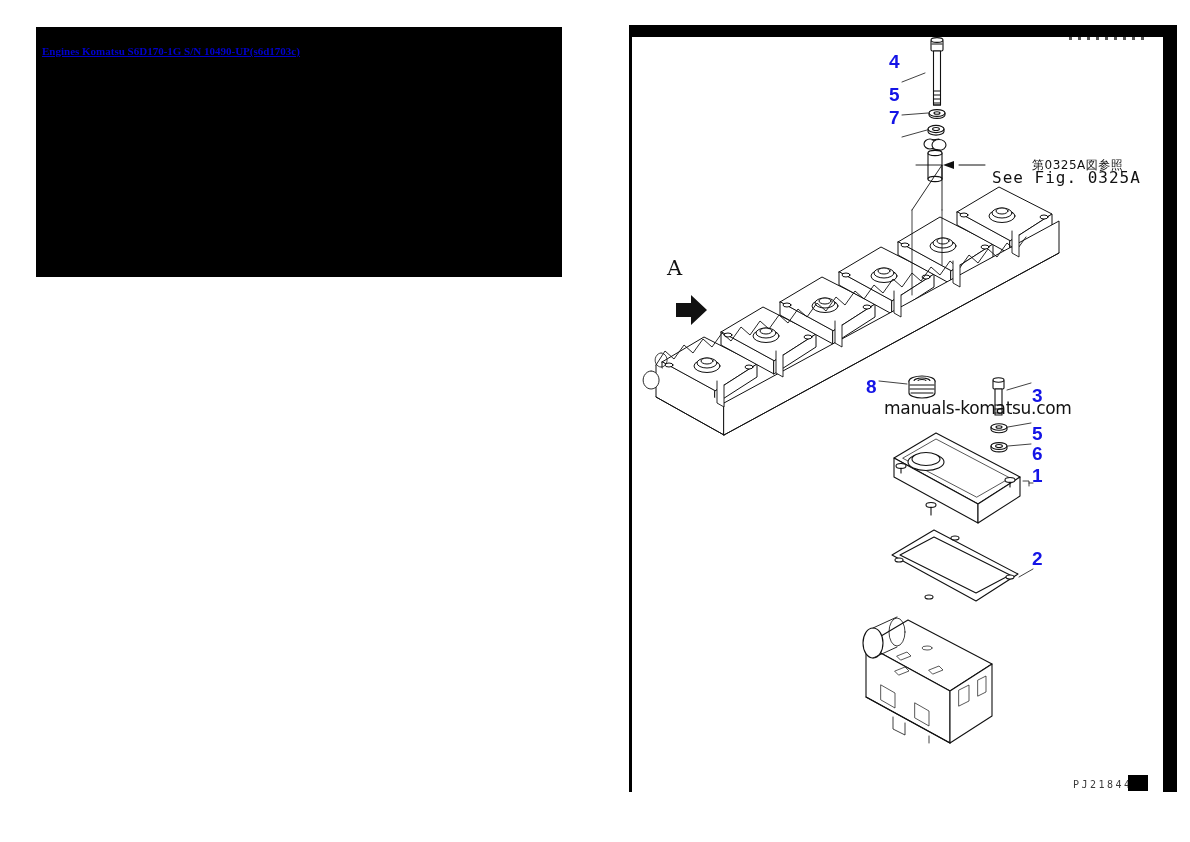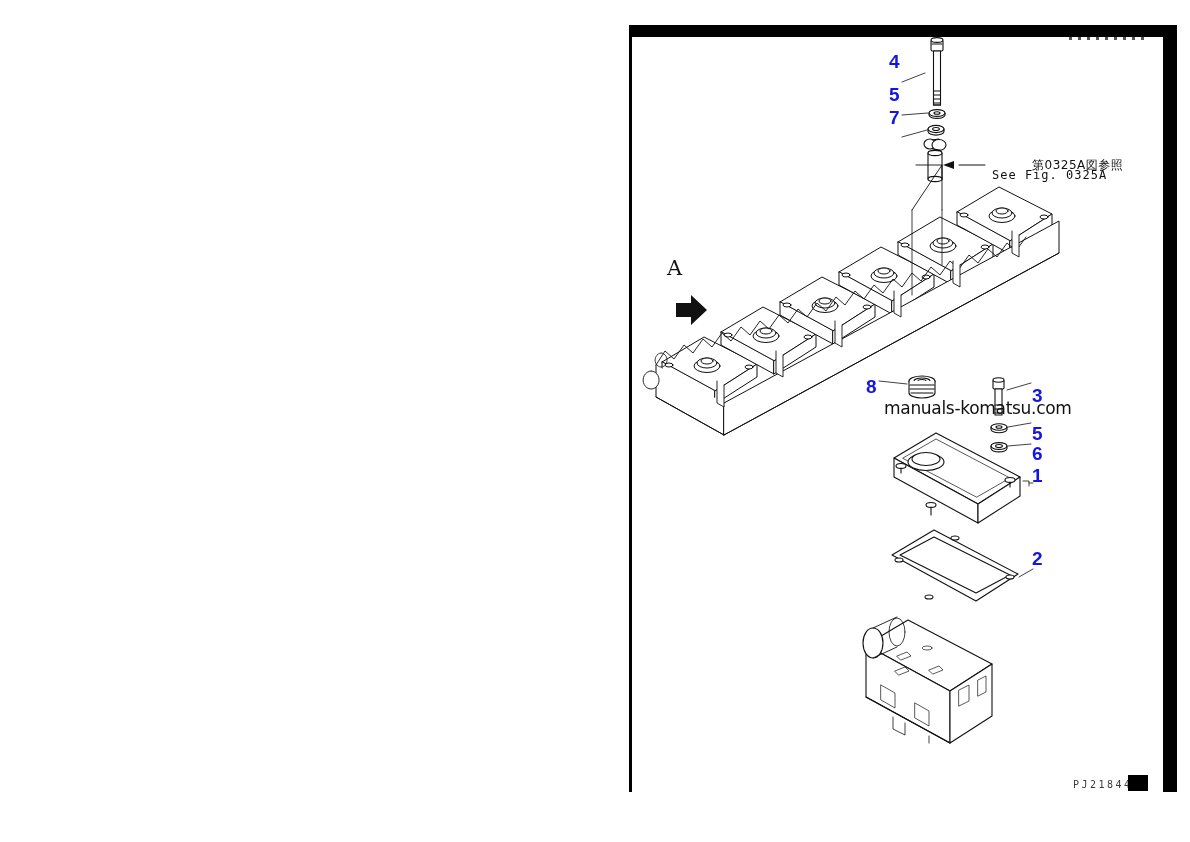--- a/index.html
+++ b/index.html
@@ -122,21 +122,21 @@
     color: #111111;
     font-family: "DejaVu Sans", sans-serif;
     font-size: 12px;
     letter-spacing: 0.5px;
     white-space: nowrap;
   }
   .anno-en {
     position: absolute;
     color: #111111;
     font-family: "DejaVu Sans Mono", monospace;
-    font-size: 12px;
+    font-size: 16px;
     letter-spacing: 1px;
     white-space: nowrap;
   }
 
   #section-letter-a {
     position: absolute;
     left: 667px;
     top: 258px;
     color: #111111;
     font-family: "DejaVu Serif", serif;
@@ -173,20 +173,23 @@
     width: 20px;
     height: 16px;
     background: #000000;
   }
 </style>
 </head>
 <body>
 
 <div id="page">
 
+  <div id="left-panel">
+    <a id="title-link" href="#">Engines Komatsu S6D170-1G S/N 10490-UP(s6d1703c)</a>
+  </div>
 
   <div id="diagram-panel">
 
     <div id="frame-top"></div>
     <div id="frame-right"></div>
     <div id="frame-left"></div>
     <div id="frame-bottom-strip"></div>
     <div id="dotted-artifact"></div>
 
     <svg id="svg-canvas" viewBox="0 0 548 770">

